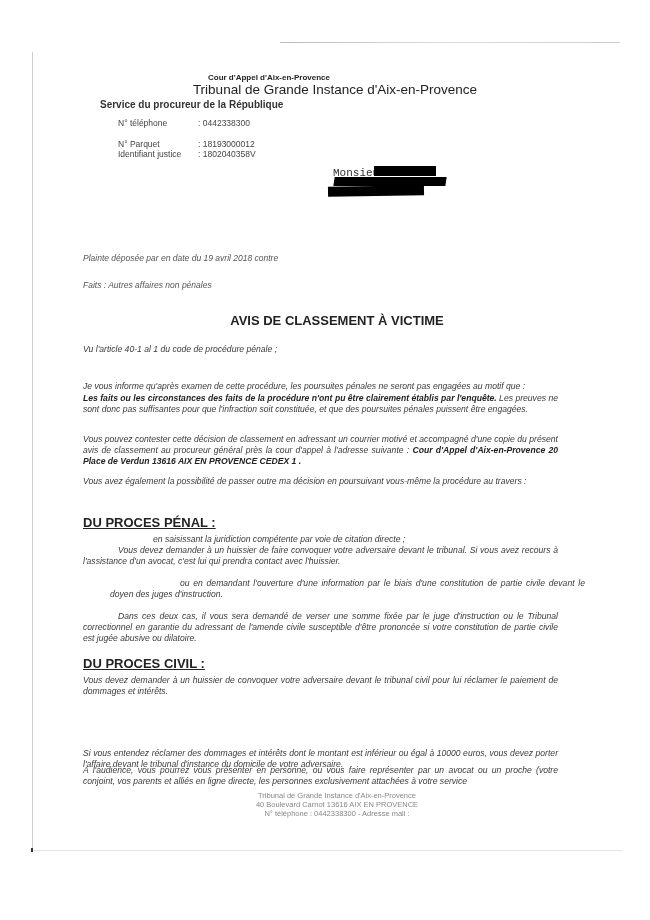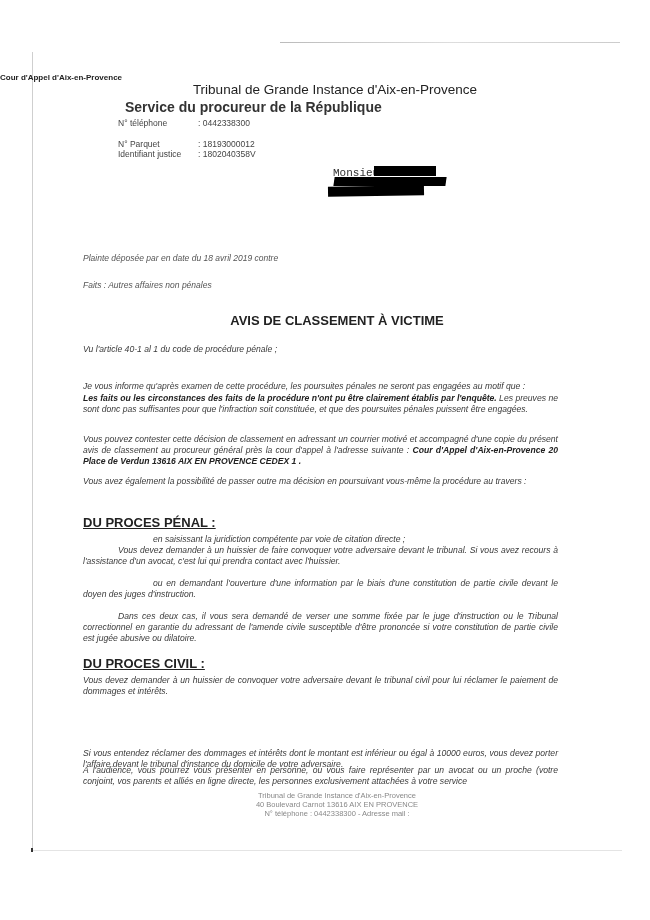--- a/index.html
+++ b/index.html
@@ -5,23 +5,23 @@
     html, body { margin: 0; padding: 0; background: #ffffff; }
     body { width: 650px; height: 920px; position: relative; overflow: hidden;
            font-family: "Liberation Sans", sans-serif; color: #2a2a2a; }
     .page { position: absolute; left: 32px; top: 40px; width: 590px; height: 820px; }
     .edge-left { position: absolute; left: 32px; top: 52px; width: 1px; height: 800px; background: #cfcfcf; }
     .edge-top { position: absolute; left: 280px; top: 42px; width: 340px; height: 1px;
                 background: linear-gradient(90deg, #bbb, #ddd, #ccc); }
     .edge-bottom { position: absolute; left: 32px; top: 850px; width: 590px; height: 1px; background: #e4e4e4; }
     .edge-mark { position: absolute; left: 31px; top: 848px; width: 2px; height: 4px; background: #333; }
     .abs { position: absolute; }
-    .court { left: 0; top: 73px; width: 538px; font-size: 8px; font-weight: bold; color: #222; }
+    .court { left: 0; top: 73px; width: 538px; text-align: center; font-size: 8px; font-weight: bold; color: #222; }
     .tribunal { left: 0; top: 82px; width: 650px; text-align: center; font-size: 13.5px; color: #222; padding-left: 10px; }
-    .service { left: 125px; top: 99px; font-size: 14px; font-weight: bold; color: #333; }
+    .service { left: 100px; top: 99px; font-size: 10px; font-weight: bold; color: #333; }
     .row { font-size: 8.5px; color: #444; }
     .row .lbl { display: inline-block; width: 80px; padding-left: 31px; }
     .addressee { left: 333px; top: 167px; font-family: Liberation Mono, monospace; font-size: 11px; color: #333; }
     .redact { background: #000; position: absolute; }
     .italic-line { font-size: 8.5px; font-style: italic; color: #555; }
     .title { left: 0; top: 313px; width: 650px; text-align: center; font-size: 13px; font-weight: bold; color: #222; padding-left: 12px; }
     .para { left: 83px; width: 475px; font-size: 8.6px; line-height: 11px; color: #3a3a3a; text-align: justify; font-style: italic; }
     .para b { color: #222; }
     .heading { left: 83px; font-size: 13px; font-weight: bold; text-decoration: underline; color: #222; }
     .footer { left: 0; width: 650px; text-align: center; font-size: 7.5px; line-height: 9px; color: #888; padding-left: 12px; }
@@ -47,35 +47,35 @@
 </div>
 <div class="abs row" style="left:87px; top:149px;">
   <span class="lbl">Identifiant justice</span><span>: 1802040358V</span>
 </div>
 
 <div class="abs addressee">Monsieur</div>
 <div class="redact" style="left:374px; top:166px; width:62px; height:10px;"></div>
 <div class="redact" style="left:334px; top:177px; width:112px; height:9px; transform:skewX(-8deg);"></div>
 <div class="redact" style="left:328px; top:186px; width:96px; height:10px; transform:rotate(-1deg);"></div>
 
-<div class="abs italic-line" style="left:83px; top:253px;">Plainte déposée par en date du 18 avril 2019 contre</div>
+<div class="abs italic-line" style="left:83px; top:253px;">Plainte déposée par en date du 19 avril 2018 contre</div>
 <div class="abs italic-line" style="left:83px; top:280px;">Faits : Autres affaires non pénales</div>
 
 <div class="abs title">AVIS DE CLASSEMENT À VICTIME</div>
 
 <div class="abs para" style="top:344px;">Vu l'article 40-1 al 1 du code de procédure pénale ;</div>
 <div class="abs para" style="top:381px;">Je vous informe qu'après examen de cette procédure, les poursuites pénales ne seront pas engagées au motif que :</div>
 <div class="abs para" style="top:393px;"><b>Les faits ou les circonstances des faits de la procédure n'ont pu être clairement établis par l'enquête.</b><span> Les preuves ne sont donc pas suffisantes pour que l'infraction soit constituée, et que des poursuites pénales puissent être engagées.</span></div>
 <div class="abs para" style="top:434px;"><span>Vous pouvez contester cette décision de classement en adressant un courrier motivé et accompagné d'une copie du présent avis de classement au procureur général près la cour d'appel à l'adresse suivante : </span><b>Cour d'Appel d'Aix-en-Provence 20 Place de Verdun 13616 AIX EN PROVENCE CEDEX 1 .</b></div>
 <div class="abs para" style="top:476px;">Vous avez également la possibilité de passer outre ma décision en poursuivant vous-même la procédure au travers :</div>
 
 <div class="abs heading" style="top:515px;">DU PROCES PÉNAL :</div>
 <div class="abs para" style="top:534px; text-indent:70px;">en saisissant la juridiction compétente par voie de citation directe ;</div>
 <div class="abs para" style="top:545px; text-indent:35px;">Vous devez demander à un huissier de faire convoquer votre adversaire devant le tribunal. Si vous avez recours à l'assistance d'un avocat, c'est lui qui prendra contact avec l'huissier.</div>
-<div class="abs para" style="top:578px; text-indent:70px;">ou en demandant l'ouverture d'une information par le biais d'une constitution de partie civile devant le doyen des juges d'instruction.</div>
+<div class="abs para" style="top:578px; text-indent:70px;margin-left:27px;">ou en demandant l'ouverture d'une information par le biais d'une constitution de partie civile devant le doyen des juges d'instruction.</div>
 <div class="abs para" style="top:611px; text-indent:35px;">Dans ces deux cas, il vous sera demandé de verser une somme fixée par le juge d'instruction ou le Tribunal correctionnel en garantie du adressant de l'amende civile susceptible d'être prononcée si votre constitution de partie civile est jugée abusive ou dilatoire.</div>
 
 <div class="abs heading" style="top:656px;">DU PROCES CIVIL :</div>
 <div class="abs para" style="top:675px;">Vous devez demander à un huissier de convoquer votre adversaire devant le tribunal civil pour lui réclamer le paiement de dommages et intérêts.</div>
 <div class="abs para" style="top:708px;margin-top:40px;">Si vous entendez réclamer des dommages et intérêts dont le montant est inférieur ou égal à 10000 euros, vous devez porter l'affaire devant le tribunal d'instance du domicile de votre adversaire.</div>
 <div class="abs para" style="top:741px;margin-top:24px;">A l'audience, vous pourrez vous présenter en personne, ou vous faire représenter par un avocat ou un proche (votre conjoint, vos parents et alliés en ligne directe, les personnes exclusivement attachées à votre service</div>
 
 <div class="abs footer" style="top:791px;">Tribunal de Grande Instance d'Aix-en-Provence</div>
 <div class="abs footer" style="top:800px;">40 Boulevard Carnot 13616 AIX EN PROVENCE</div>
 <div class="abs footer" style="top:809px;">N° téléphone : 0442338300 - Adresse mail : </div>

